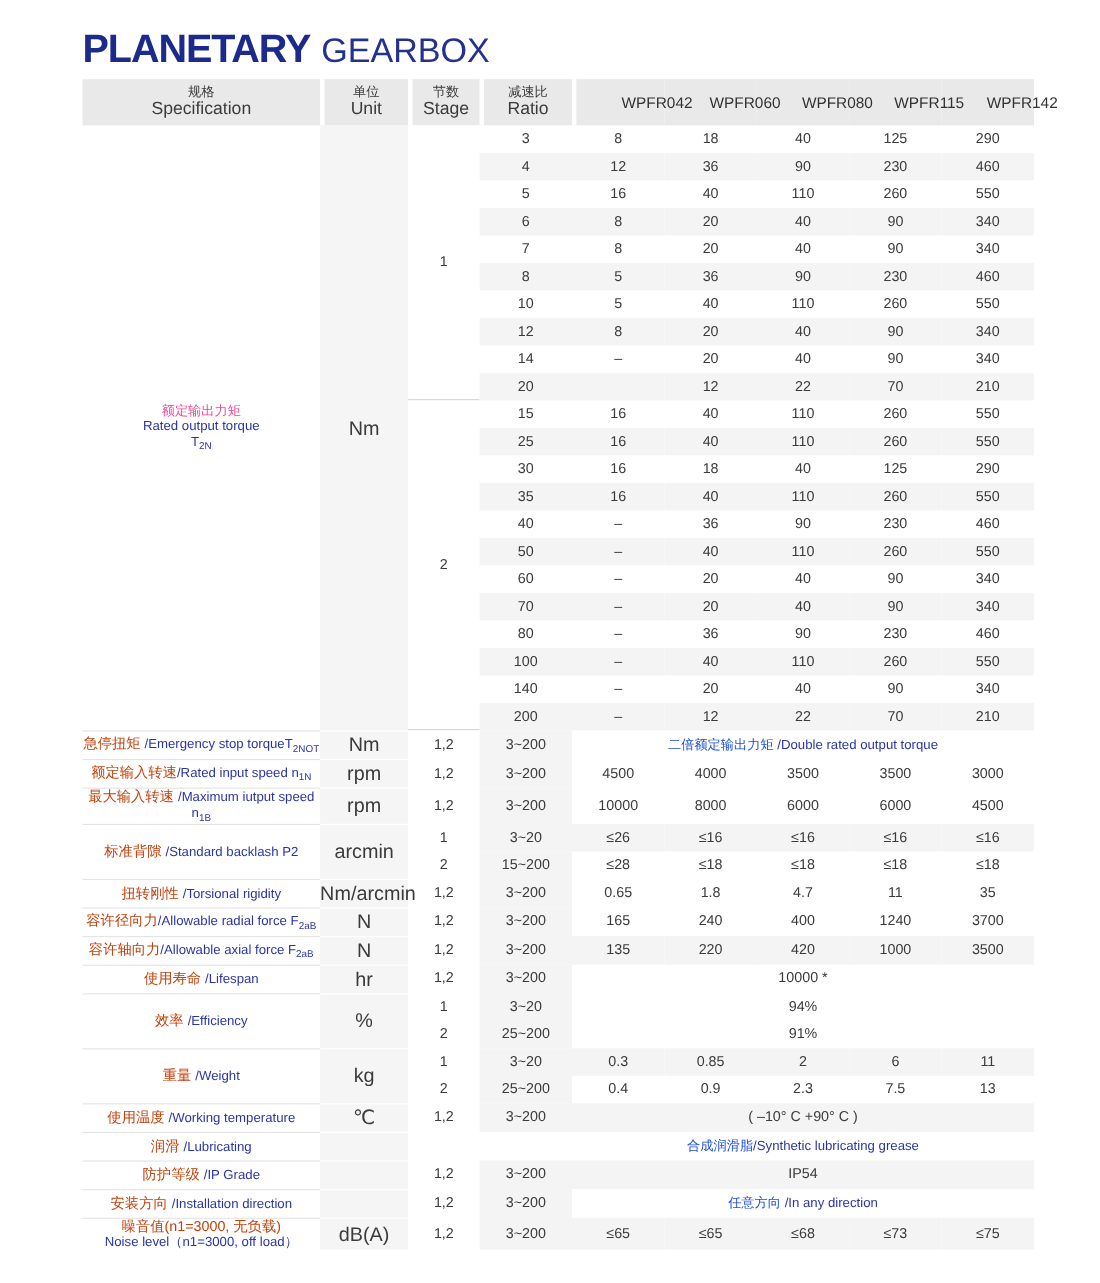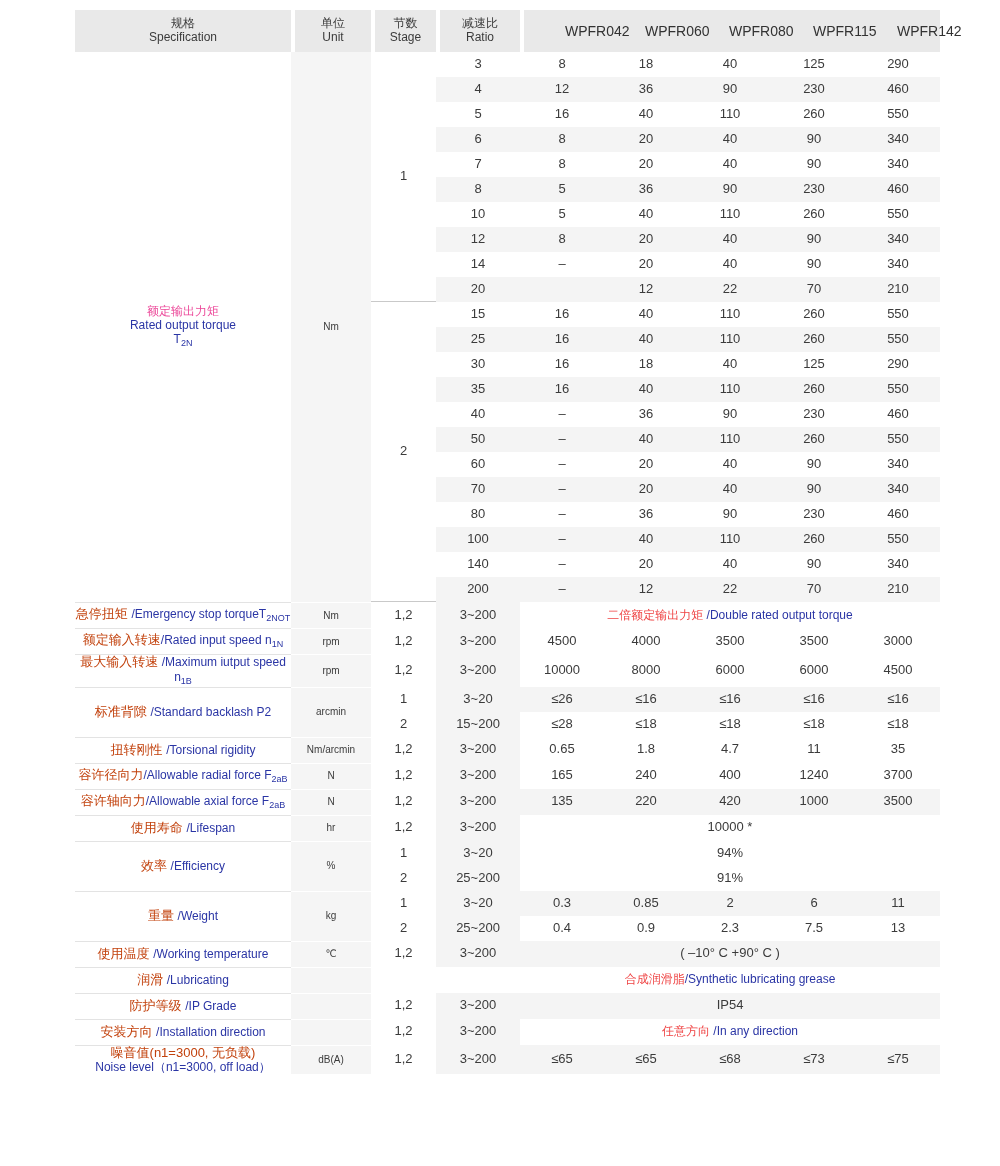--- a/index.html
+++ b/index.html
@@ -15,50 +15,53 @@
   .section .zh{font-size:21px;color:#3c3c3c;}
   .section .en{font-size:19px;color:#2733a2;}
 
   
   table{border-collapse:separate;border-spacing:0;margin:10px 0 0 75px;width:865px;table-layout:fixed;}
   col.c-spec{width:216px}col.c-unit{width:80px}col.c-stage{width:65px}col.c-ratio{width:84px}col.c-m{width:84px}
   th,td{padding:0;text-align:center;vertical-align:middle;font-weight:normal;
         font-size:13px;color:#3b3b3b;height:25px;line-height:1.15;}
   thead th{background:#e9e9e9;height:42px;}
   thead th .zh{display:block;font-size:12px;color:#3b3b3b;}
-  thead th .en{display:block;font-size:12px;color:#3b3b3b;}
+  thead th .en{display:block;font-size:16px;color:#3b3b3b;}
   thead th.model{font-size:14px;color:#323232;padding-left:41px;}
   th.sep{border-left:4px solid #ffffff;}
 
-  td.unitcol{background:#f5f5f5;font-size:10px;}
+  td.unitcol{background:#f5f5f5;font-size:18px;}
   td.unitcol.lower{border-top:1px solid #ffffff;}
   tr.shade td.band{background:#f4f4f4;}
   td.ratiogray{background:#f4f4f4;}
   td.stagecell{background:#ffffff;}
   td.stage-div{border-bottom:1px solid #c9c9c9;}
 
   
   .biglabel .zh{display:block;font-size:12px;color:#ec4899;}
   .biglabel .en{display:block;font-size:12px;color:#2a35a5;}
 
   
   td.speccell{border-top:1px solid #e3e3e3;background:#ffffff;}
   td.speccell .zh{font-size:13px;color:#c2410c;}
   td.speccell .en{font-size:12px;color:#2a35a5;}
   td.speccell .line{display:block;}
   sub{font-size:9px;}
   .sym{font-size:13px;}
 
-  td.mergedcell .zh{font-size:12px;color:#ef4444;}
+  td.mergedcell .zh{font-size:12px;color:#1d4ed8;}
   td.mergedcell .en{font-size:12px;color:#2a35a5;}
 </style>
 </head>
 <body>
 
 <div class="page">
+  <div class="title">
+    <span class="main">PLANETARY</span><span class="sub">GEARBOX</span>
+  </div>
 
   <table>
     <colgroup>
       <col class="c-spec">
         <col class="c-unit">
         <col class="c-stage">
         <col class="c-ratio">
       <col class="c-m">
         <col class="c-m">
         <col class="c-m">

